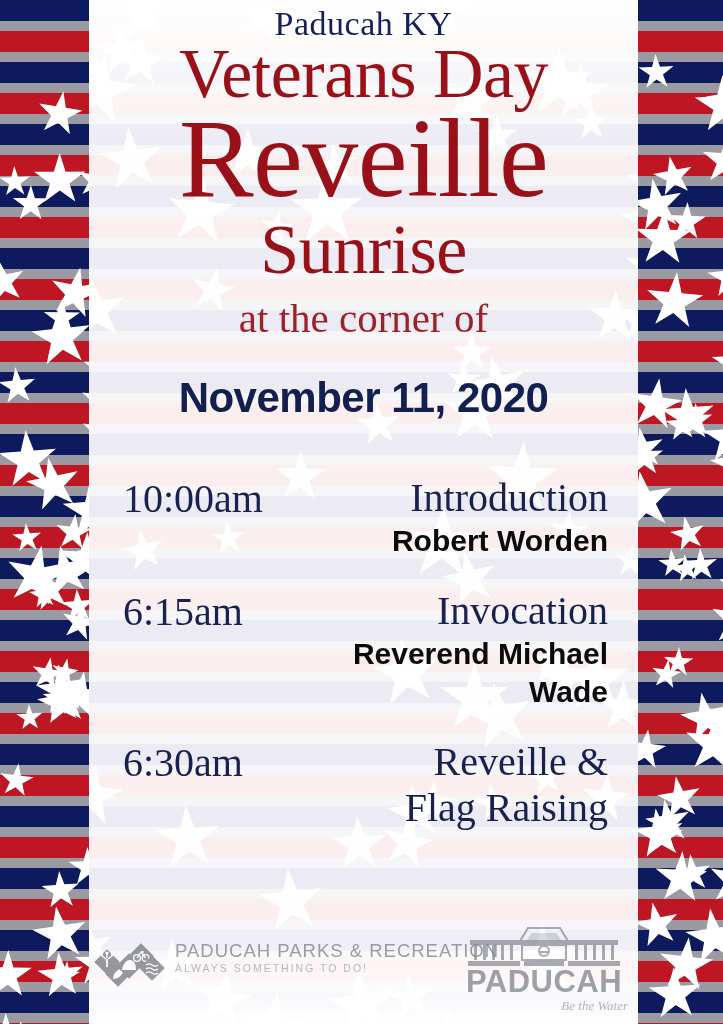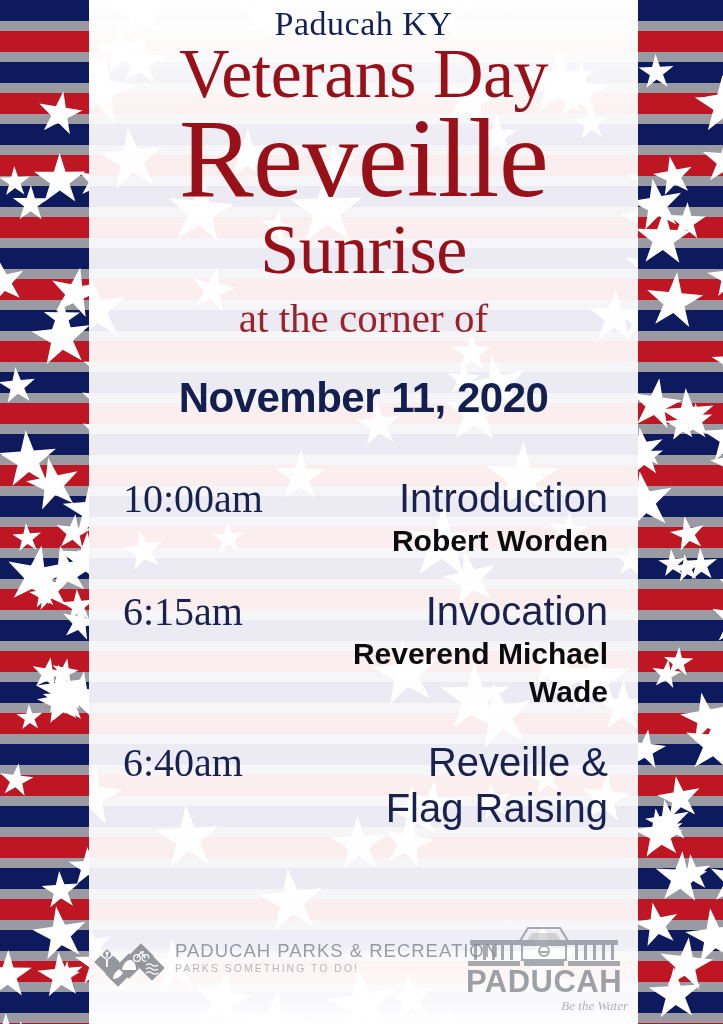--- a/index.html
+++ b/index.html
@@ -152,21 +152,21 @@
     text-align: left;
     padding-left: 12px;
   }
   .sched-detail {
     flex: 1 1 auto;
     text-align: right;
     padding-right: 12px;
   }
   .sched-event {
     color: #19224f;
-    font-family: Liberation Sans, sans-serif;
+    font-family: Liberation Serif, serif;
     font-size: 40px;
     line-height: 46px;
   }
   .sched-person {
     color: #0b0b0d;
     font-family: "Liberation Sans", sans-serif;
     font-weight: bold;
     font-size: 30px;
     line-height: 38px;
     margin-top: 1px;
@@ -430,21 +430,21 @@
 
       <div class="sched-row">
         <div class="sched-time">6:15am</div>
         <div class="sched-detail">
           <div class="sched-event">Invocation</div>
           <div class="sched-person">Reverend Michael Wade</div>
         </div>
       </div>
 
       <div class="sched-row">
-        <div class="sched-time">6:40am</div>
+        <div class="sched-time">6:30am</div>
         <div class="sched-detail">
           <div class="sched-event">Reveille &amp;</div>
           <div class="sched-event">Flag Raising</div>
         </div>
       </div>
 
     </div>
 
     <div class="footer">
 
@@ -491,21 +491,21 @@
             </g>
             <g fill="none" stroke="#ffffff" stroke-width="1.3" transform="translate(59,28)">
               <path d="M-6 -3 q 3 -2.4 6 0 q 3 2.4 6 0"></path>
               <path d="M-6 1 q 3 -2.4 6 0 q 3 2.4 6 0"></path>
               <path d="M-6 5 q 3 -2.4 6 0 q 3 2.4 6 0"></path>
             </g>
           </g>
         </svg>
         <div class="parks-words">
           <div class="parks-name">PADUCAH PARKS &amp; RECREATION</div>
-          <div class="parks-tag">PARKS SOMETHING TO DO!</div>
+          <div class="parks-tag">ALWAYS SOMETHING TO DO!</div>
         </div>
       </div>
 
       <div class="city-logo">
         <svg class="city-mark" viewBox="0 0 176 44">
           <g fill="#7b8088">
 
             <path d="M72 4 L104 4 L112 17 L64 17 Z" fill="none" stroke="#7b8088" stroke-width="2"></path>
             <path d="M76 9 L100 9 L105 16 L71 16 Z" fill="#8d929a" opacity="0.5"></path>
 

